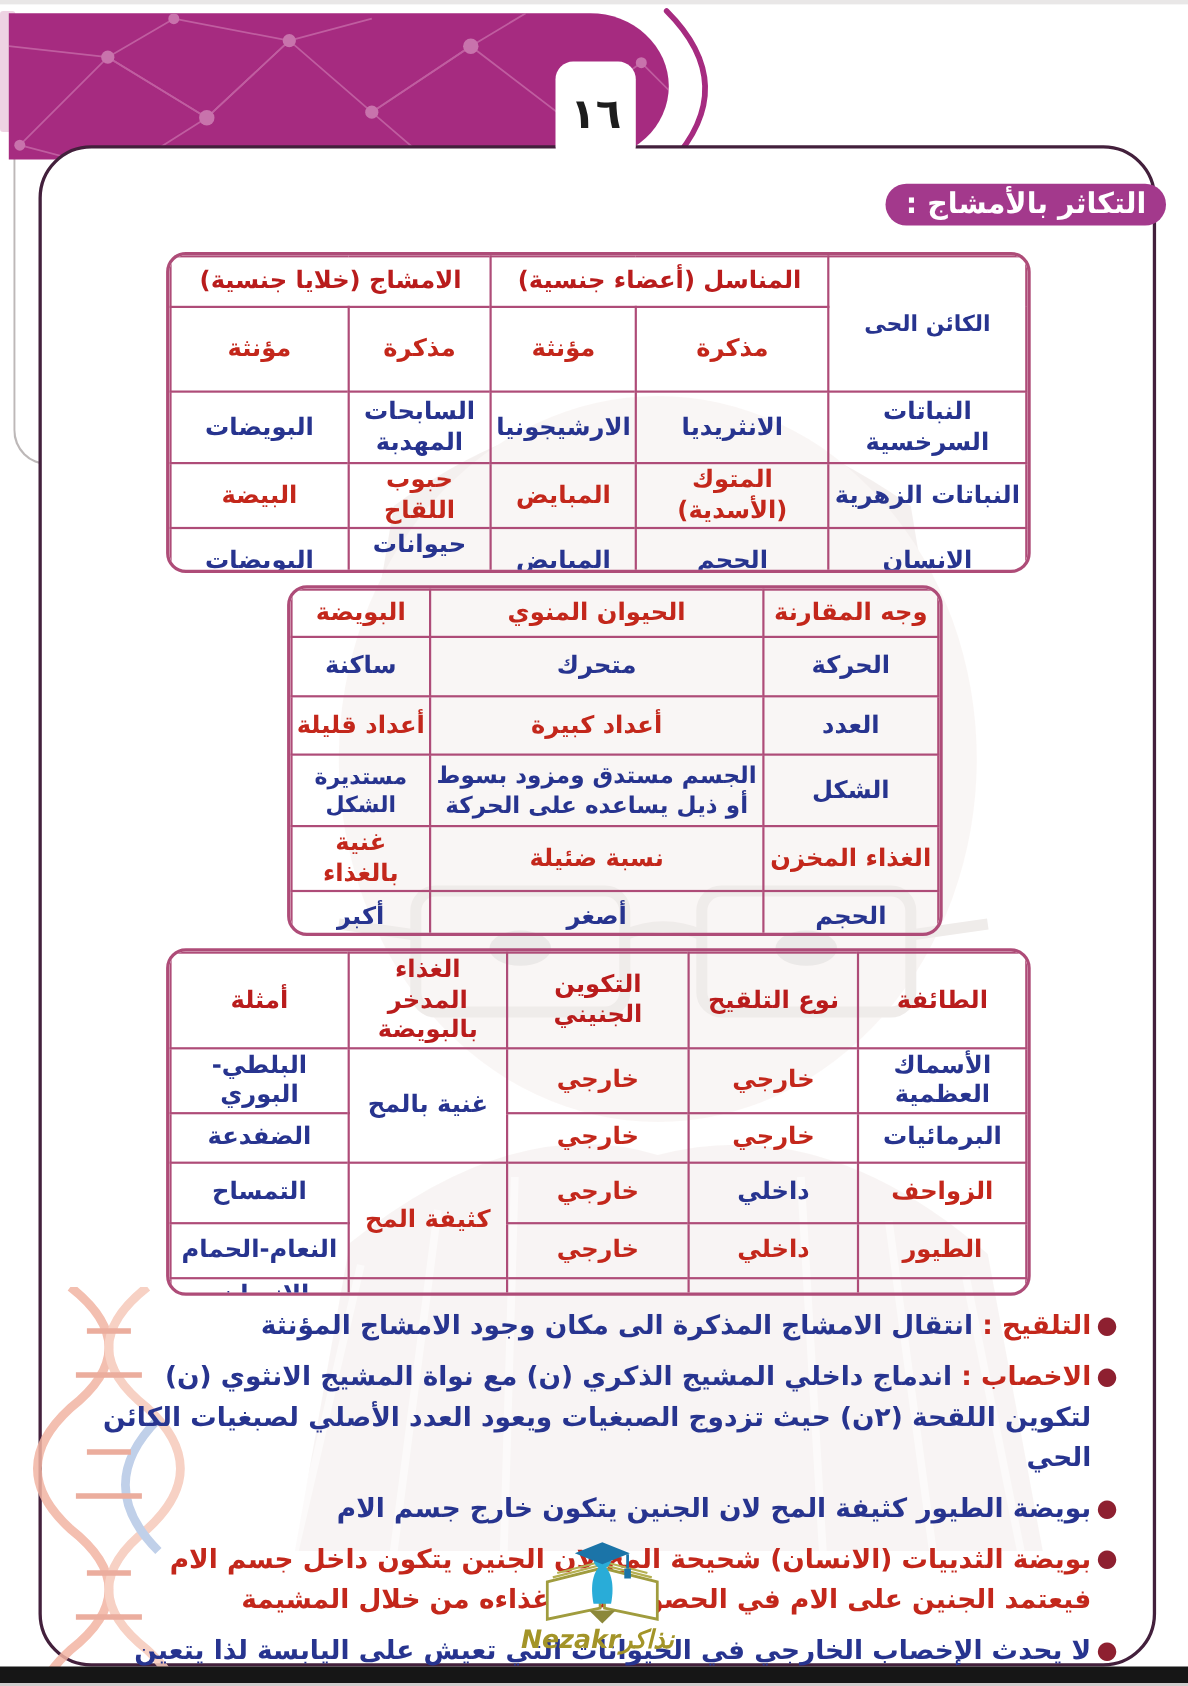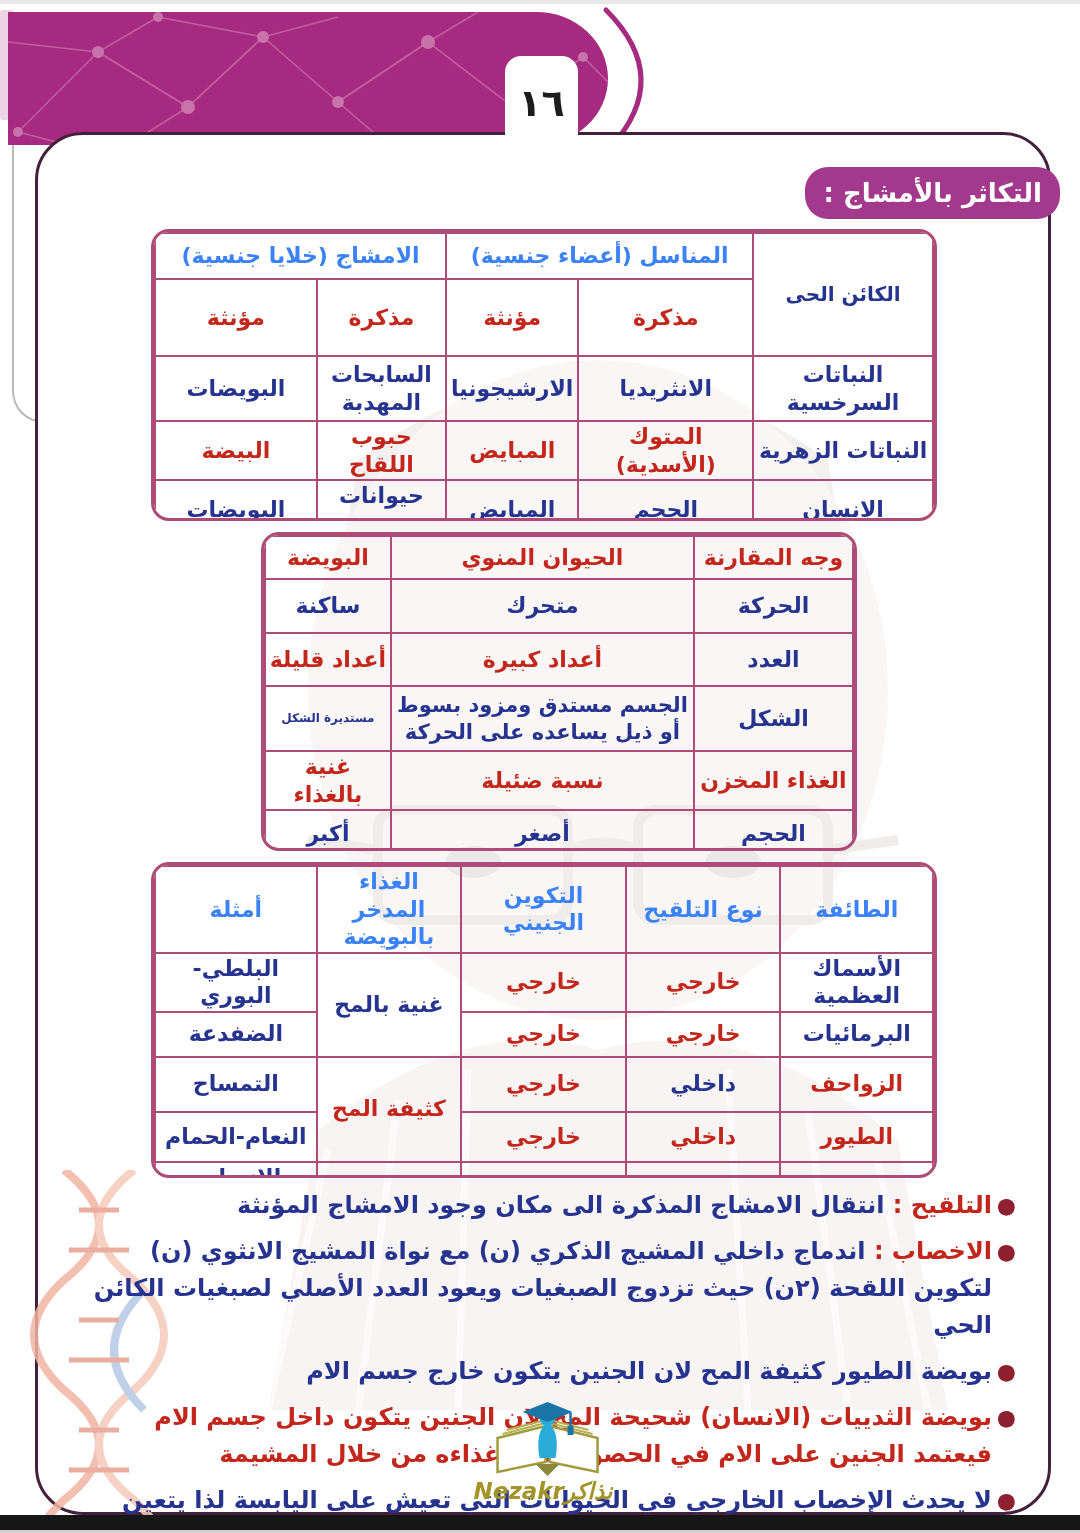--- a/index.html
+++ b/index.html
@@ -17,29 +17,29 @@
   .page-num{position:absolute;left:505px;top:52px;width:73px;height:93px;background:#ffffff;
             border-radius:16px;display:flex;align-items:center;justify-content:center;
             font-size:38px;color:#1d1d1d;z-index:3;}
   .doc-title{position:absolute;right:12px;top:28px;width:430px;text-align:center;direction:rtl;
              font-size:46px;color:#bf3c8c;text-shadow:2px 3px 0 rgba(122,30,90,.28);z-index:2;}
   
   .content-box{position:absolute;left:35px;top:128px;width:1010px;height:1377px;background:#ffffff;
                border:3px solid #43203c;border-radius:48px;}
   .watermark{position:absolute;left:170px;top:115px;opacity:.13;pointer-events:none;}
   .dna-decor{position:absolute;left:-14px;top:1035px;opacity:.85;pointer-events:none;}
-  .badge{position:absolute;right:-12px;top:32px;min-width:210px;height:52px;background:#a3398c;
+  .badge{position:absolute;right:-12px;top:32px;min-width:210px;height:38px;background:#a3398c;
          border-radius:23px;color:#ffffff;font-size:26px;display:flex;align-items:center;
          justify-content:center;direction:rtl;padding:0 18px;z-index:4;}
   
   .tbl-wrap{position:absolute;border:3px solid #ae4c78;border-radius:18px;overflow:hidden;}
   table{border-collapse:collapse;width:100%;height:100%;table-layout:fixed;direction:rtl;}
   td{border:2px solid #ae4c78;text-align:center;vertical-align:middle;padding:1px 3px;
      font-size:22px;line-height:1.25;}
-  .blue{color:#27348f;} .red{color:#c3271b;} .maroon{color:#3b82f6;}
+  .blue{color:#27348f;} .red{color:#c3271b;} .maroon{color:#b91c1c;}
   .t1{left:113px;top:94px;width:780px;height:286px;}
   .t2{left:223px;top:397px;width:590px;height:313px;}
   .t3{left:113px;top:727px;width:780px;height:310px;}
   
   .notes{position:absolute;right:28px;top:1052px;width:940px;direction:rtl;text-align:right;z-index:2;}
   .note{position:relative;padding-right:28px;margin-bottom:9px;font-size:24px;line-height:37px;}
   .note .dot{position:absolute;right:4px;top:0;color:#8e2030;font-size:22px;}
   
   .logo{position:absolute;left:50%;bottom:8px;transform:translateX(-50%);text-align:right;z-index:5;}
   .logo-text{font-size:23px;font-style:italic;color:#a39428;direction:rtl;margin-top:-4px;}
@@ -177,21 +177,21 @@
           <td class="blue">ساكنة</td>
         </tr>
         <tr style="height:53px">
           <td class="blue">العدد</td>
           <td class="red">أعداد كبيرة</td>
           <td class="red">أعداد قليلة</td>
         </tr>
         <tr style="height:65px">
           <td class="blue">الشكل</td>
           <td class="blue" style="font-size:21px">الجسم مستدق ومزود بسوط أو ذيل يساعده على الحركة</td>
-          <td class="blue" style="font-size:12px">مستديرة الشكل</td>
+          <td class="blue" style="font-size:20px">مستديرة الشكل</td>
         </tr>
         <tr style="height:50px">
           <td class="red">الغذاء المخزن</td>
           <td class="red">نسبة ضئيلة</td>
           <td class="red">غنية بالغذاء</td>
         </tr>
         <tr style="height:48px">
           <td class="blue">الحجم</td>
           <td class="blue">أصغر</td>
           <td class="blue">أكبر</td>

